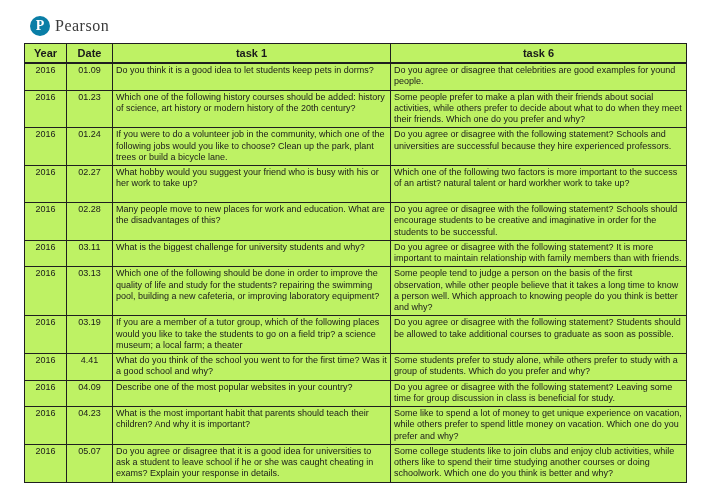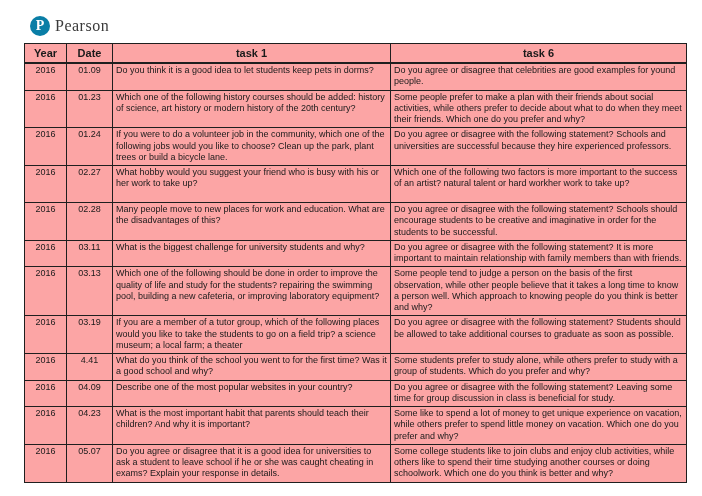--- a/index.html
+++ b/index.html
@@ -45,21 +45,21 @@
     font-style: italic;
     font-size: 11.5px;
     color: #111;
     padding-right: 120px;
   }
   table.topics {
     border-collapse: collapse;
     table-layout: fixed;
     margin-left: 24px;
     width: 662px;
-    background: #fca5a5;
+    background: #bef264;
   }
   table.topics th, table.topics td {
     border: 1px solid #1f1f1f;
     vertical-align: top;
     overflow: hidden;
   }
   table.topics th {
     font-size: 11px;
     font-weight: bold;
     text-align: center;

